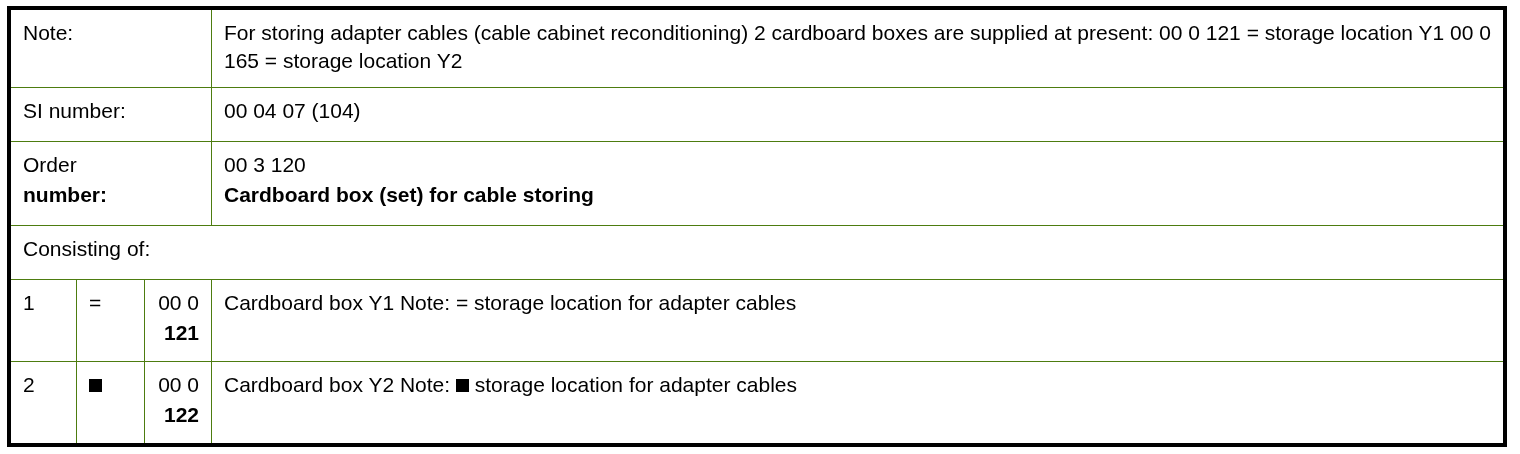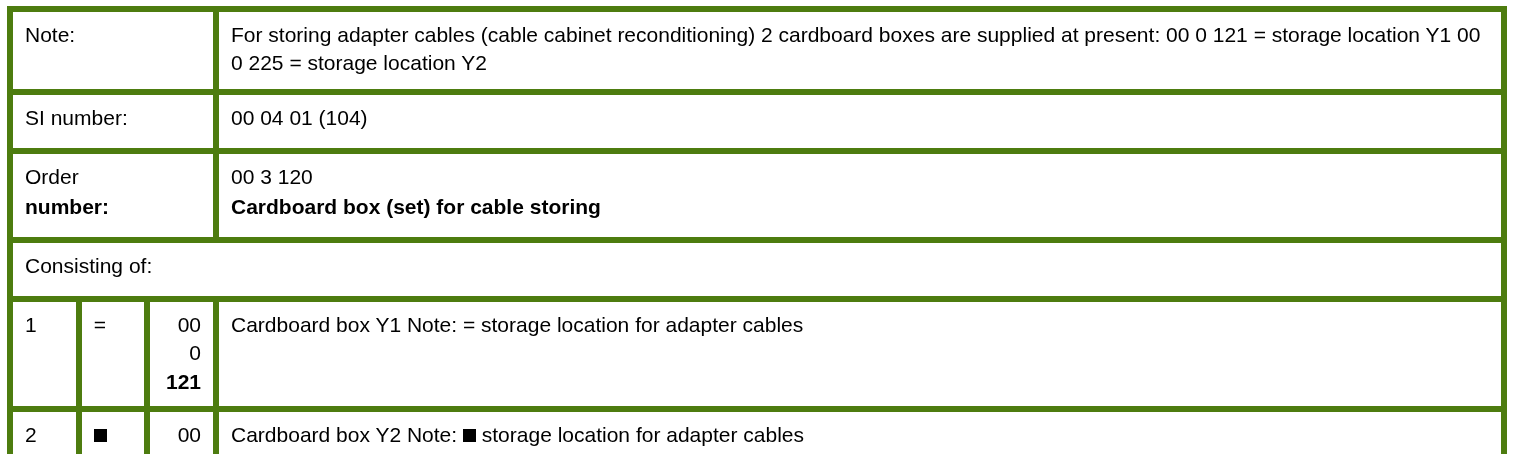--- a/index.html
+++ b/index.html
@@ -27,21 +27,21 @@
     left: 7px;
     top: 6px;
     width: 1500px;
     border-collapse: collapse;
     table-layout: fixed;
     background: #ffffff;
     border: 4px solid #000000;
   }
 
   table.spec-table td {
-    border: 6px solid #4d7c0f;
+    border: 1px solid #4d7c0f;
     padding: 9px 12px 10px 12px;
     vertical-align: top;
     font-size: 21px;
     line-height: 1.32;
     font-family: "Liberation Sans", sans-serif;
     color: #000000;
     background: #ffffff;
   }
 
   
@@ -78,30 +78,30 @@
 <div class="sheet">
 
   <table class="spec-table">
     <tbody>
 
       <tr class="row-note">
         <td class="c-label" colspan="3">
           <span class="txt">Note:</span>
         </td>
         <td>
-          <span class="txt">For storing adapter cables (cable cabinet reconditioning) 2 cardboard boxes are supplied at present: 00 0 121 = storage location Y1 00 0 225 = storage location Y2</span>
+          <span class="txt">For storing adapter cables (cable cabinet reconditioning) 2 cardboard boxes are supplied at present: 00 0 121 = storage location Y1 00 0 165 = storage location Y2</span>
         </td>
       </tr>
 
       <tr class="row-si">
         <td class="c-label" colspan="3">
           <span class="txt">SI number:</span>
         </td>
         <td>
-          <span class="txt">00 04 01 (104)</span>
+          <span class="txt">00 04 07 (104)</span>
         </td>
       </tr>
 
       <tr class="row-order">
         <td class="c-label" colspan="3">
           <span class="txt">Order</span>
           <span class="txt">number:</span>
         </td>
         <td>
           <span class="txt">00 3 120</span>

